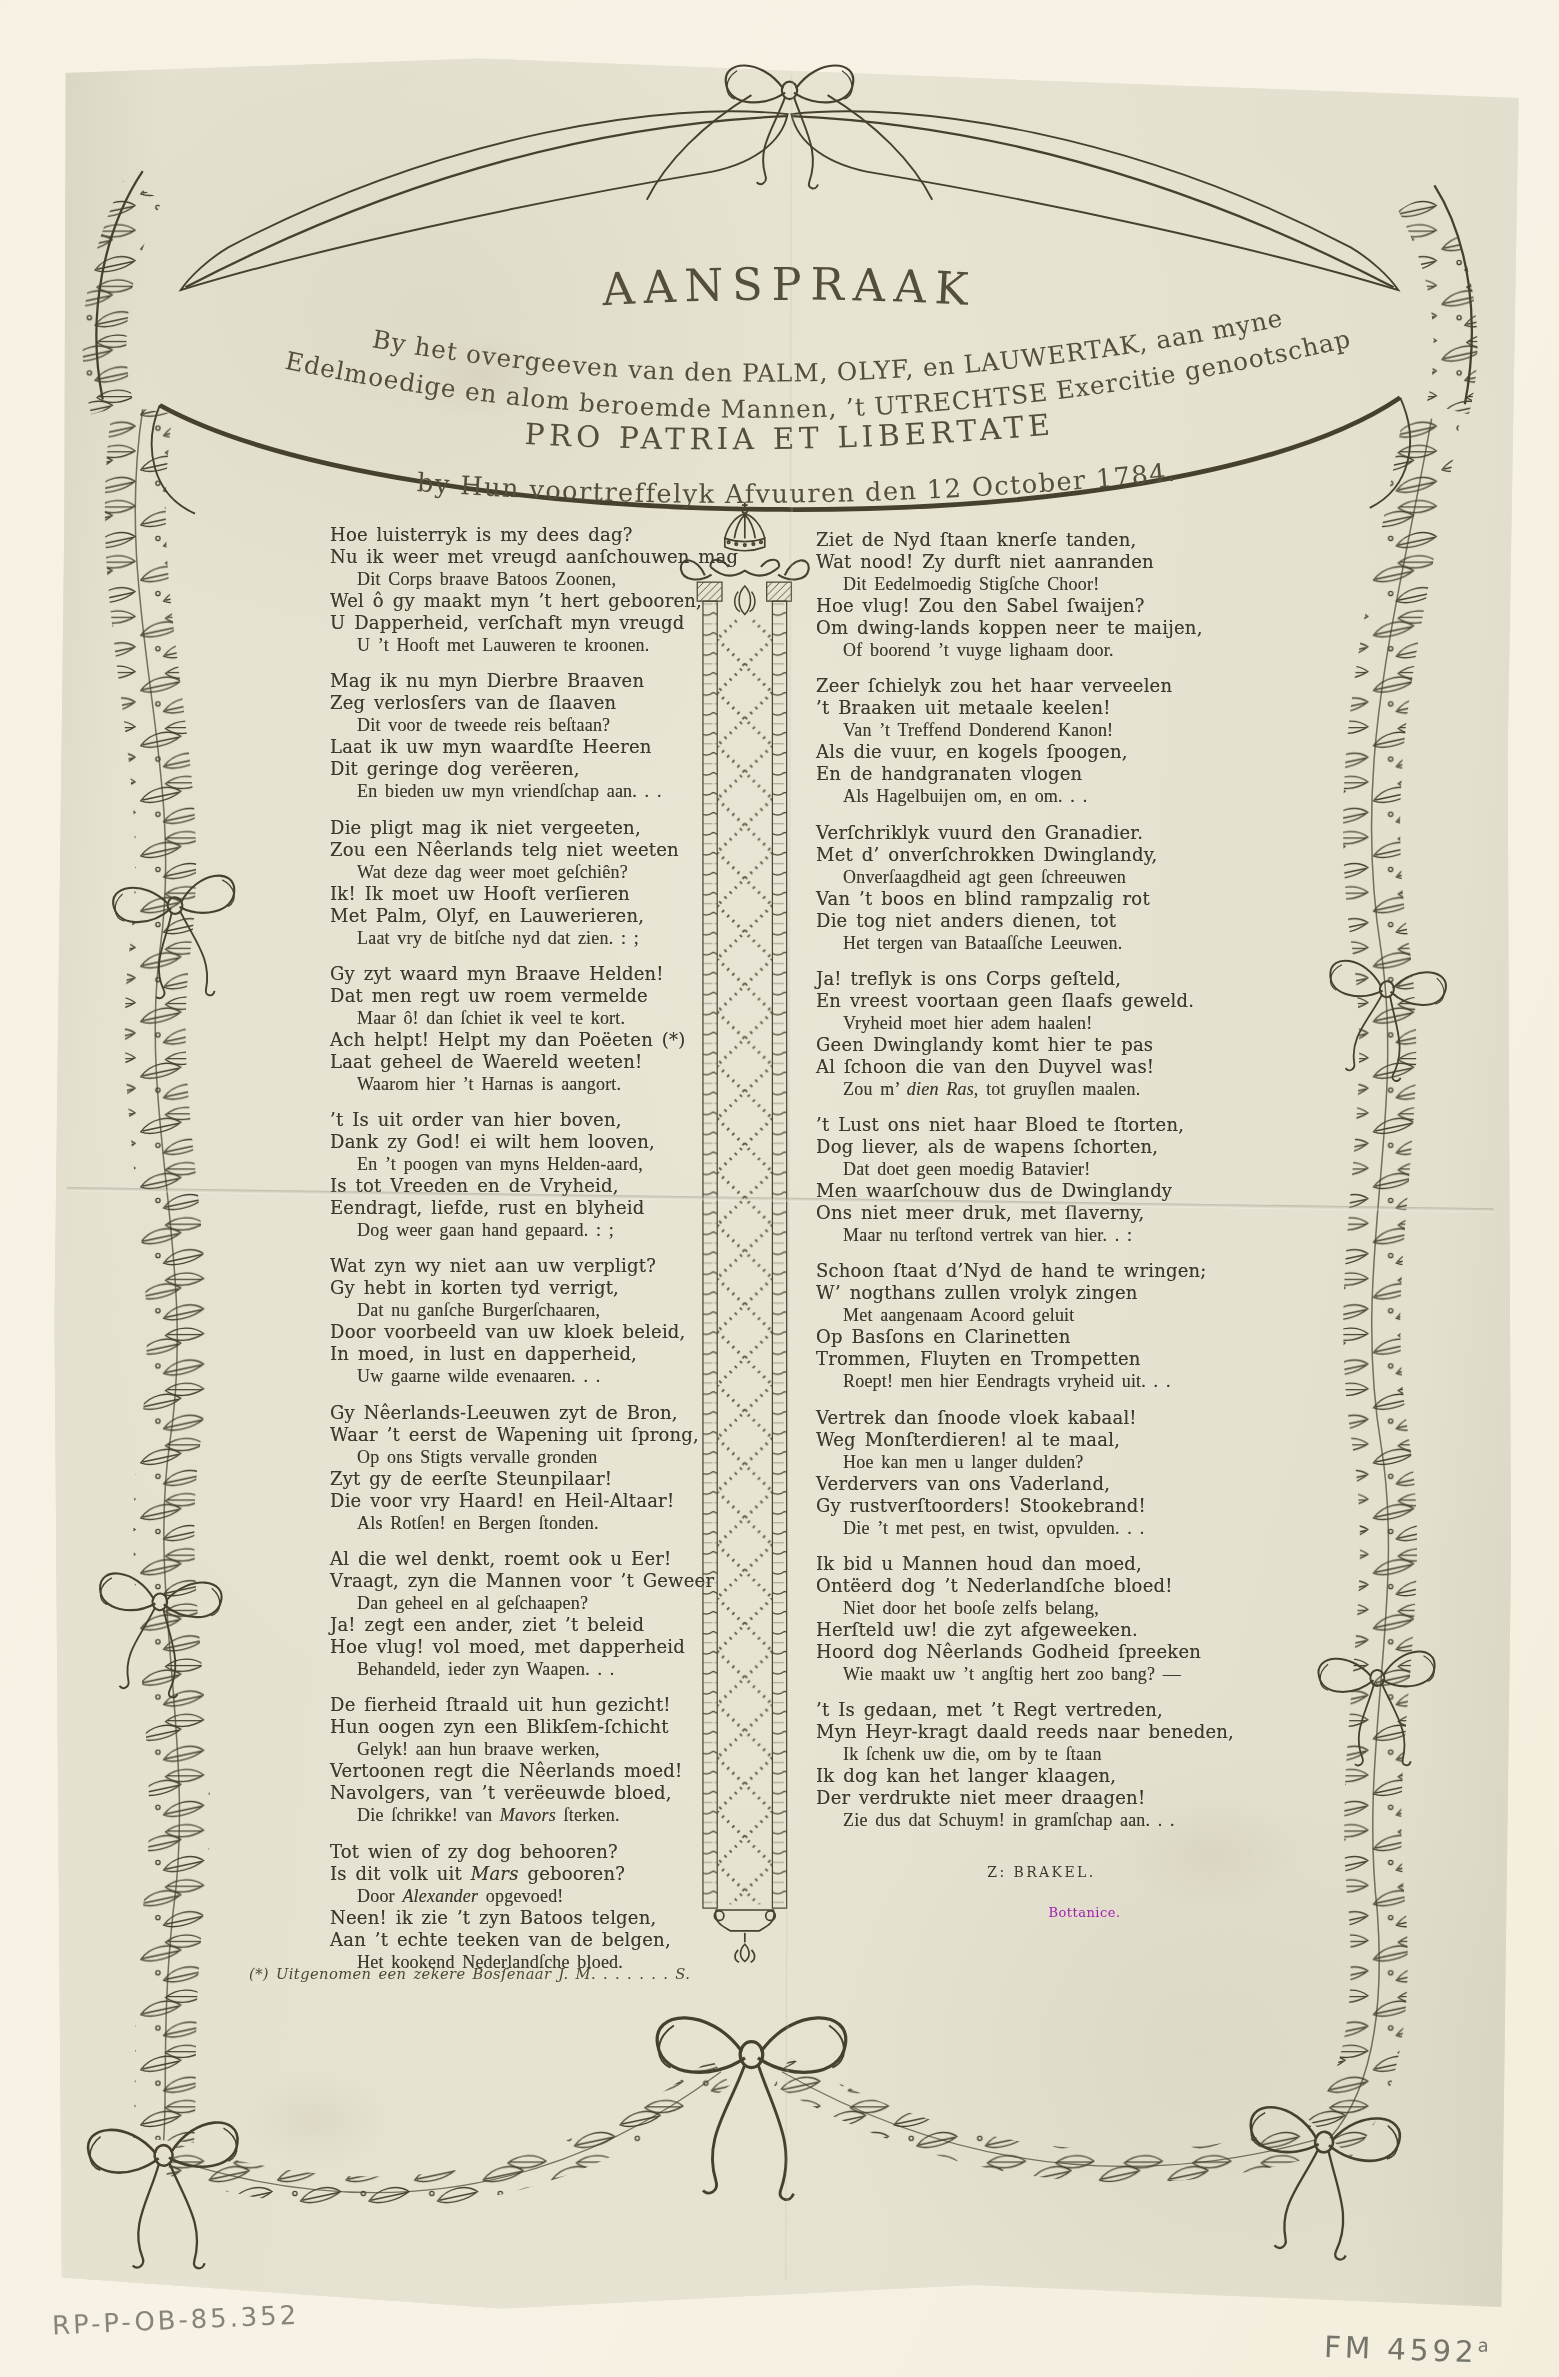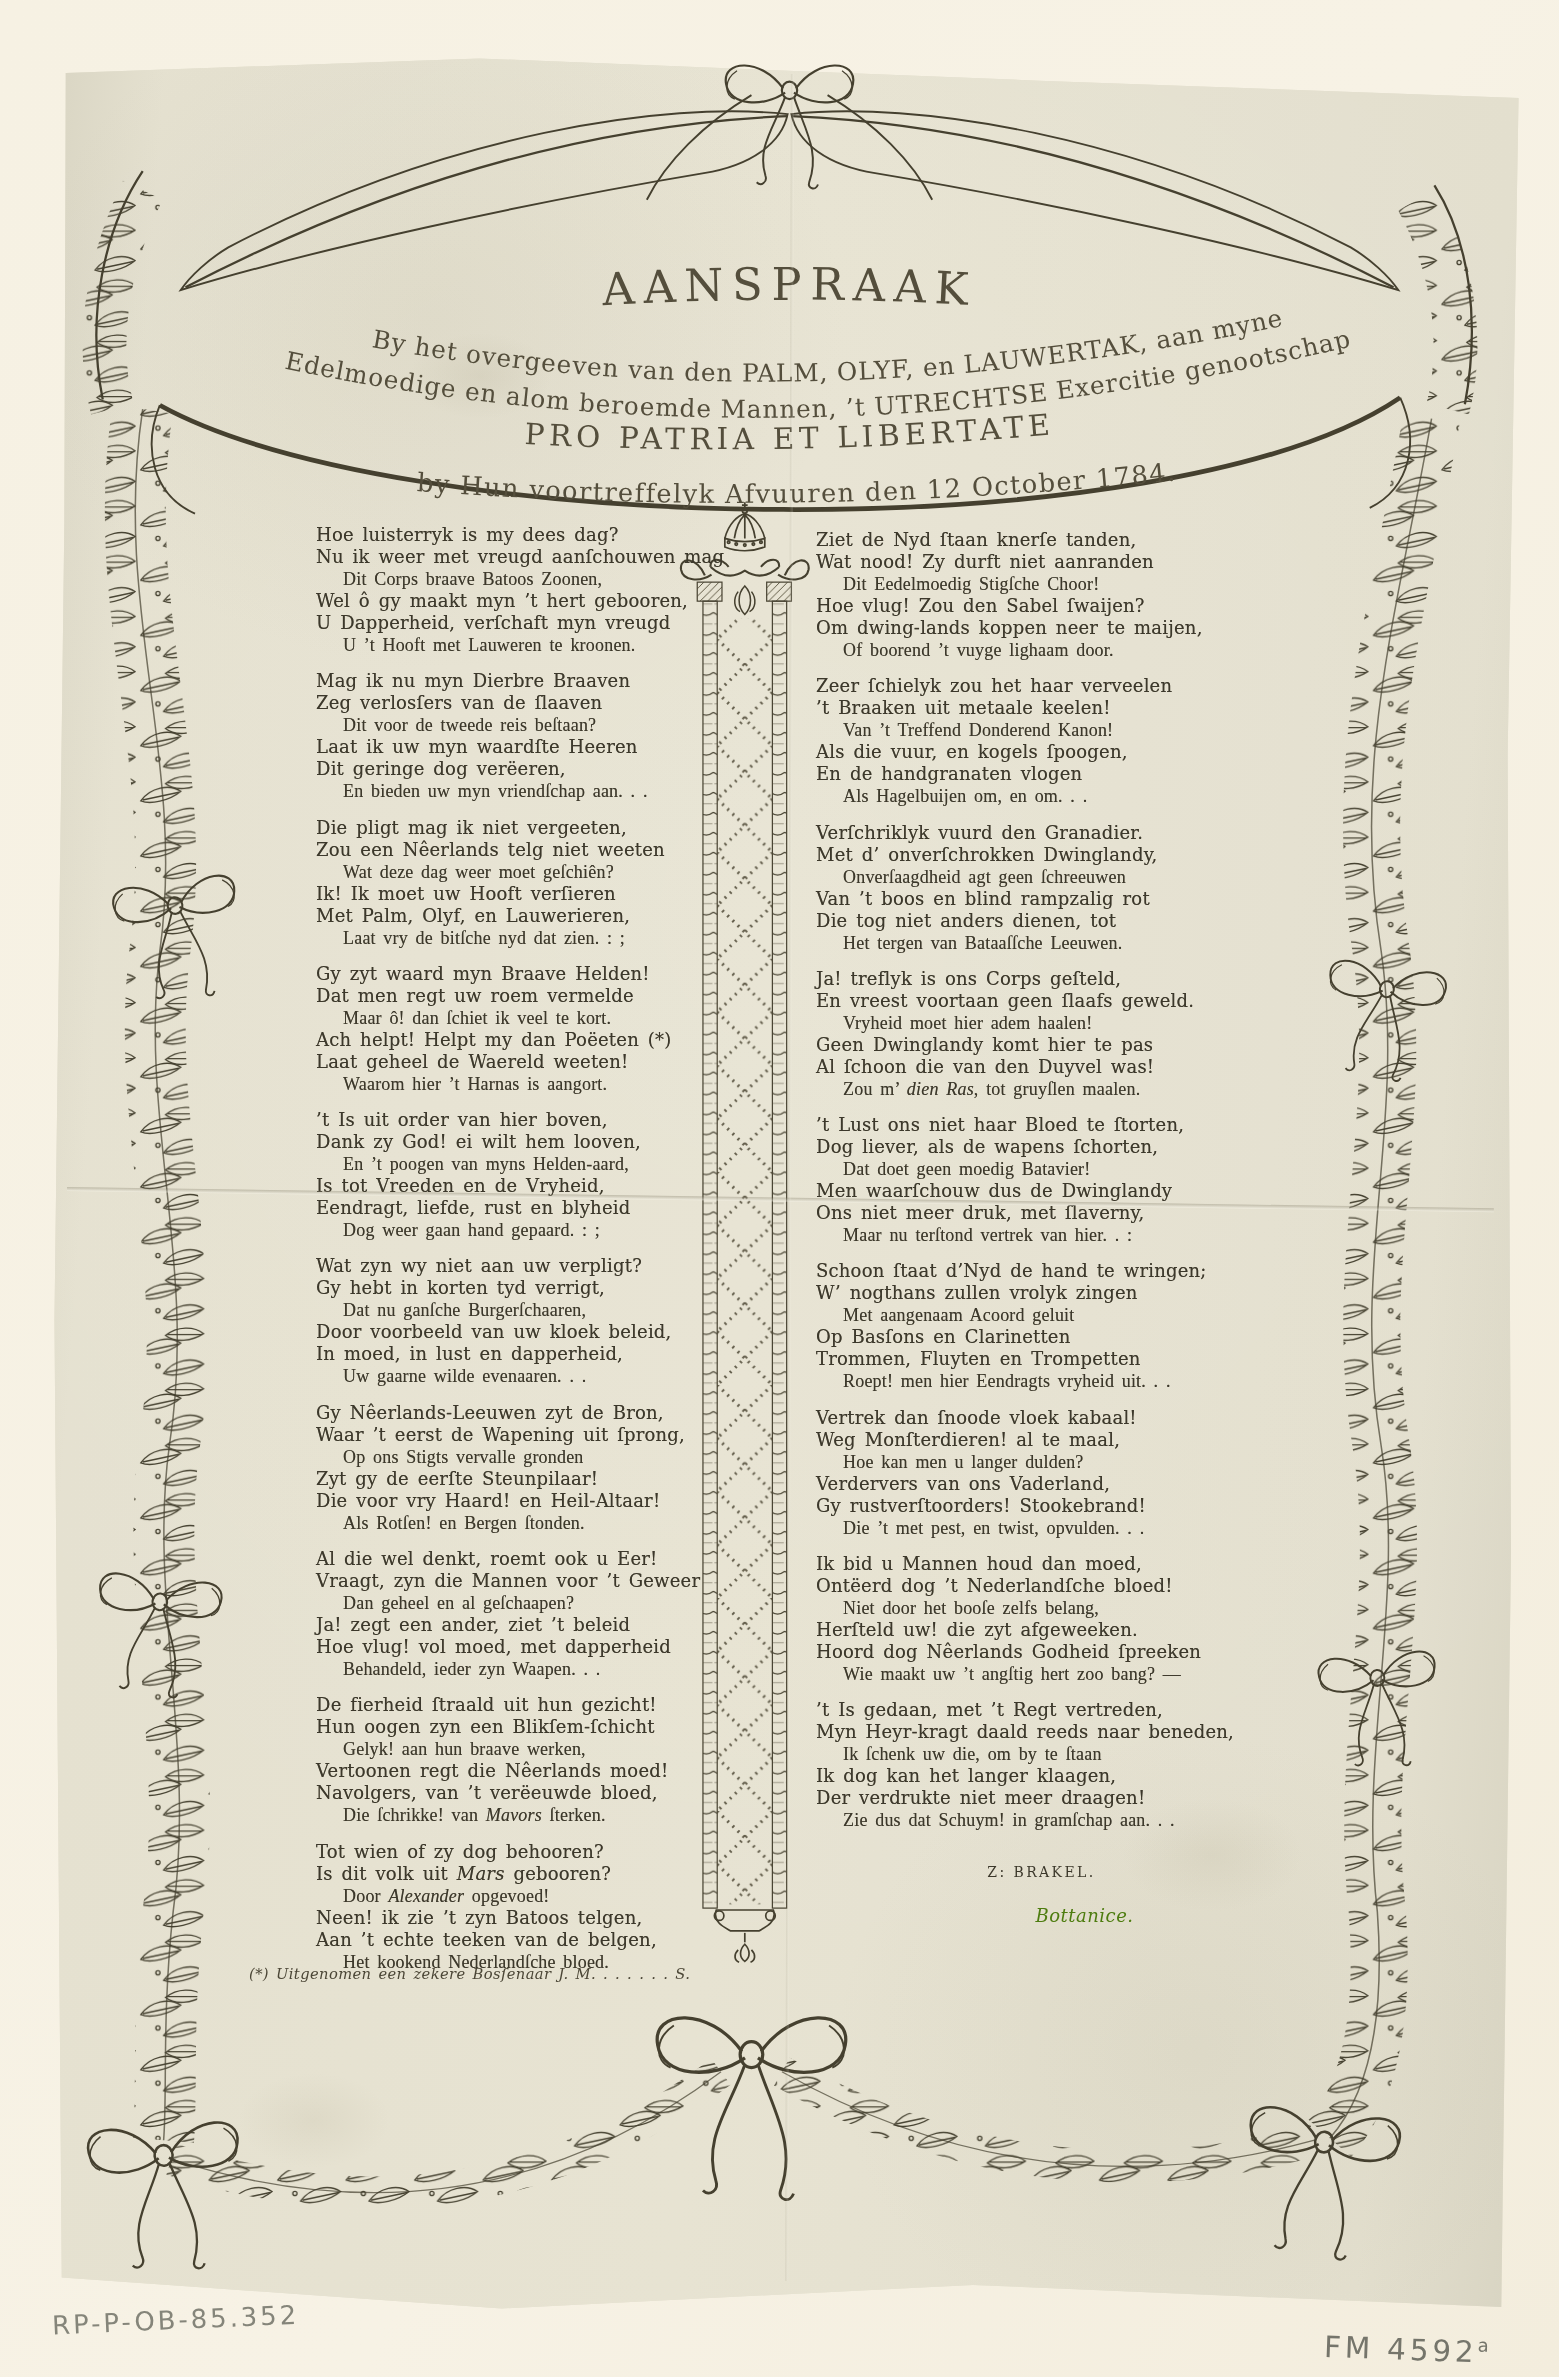--- a/index.html
+++ b/index.html
@@ -46,36 +46,36 @@
   svg.orn .ink{stroke:#45402f;fill:none;}
   svg.orn text{fill:#544e3c;}
   .title-main{font-size:47px;letter-spacing:9px;fill:#5a5441;}
   .title-sub{font-size:26px;letter-spacing:1px;fill:#4e4837;}
   .title-latin{font-size:31px;letter-spacing:5px;fill:#4e4837;}
   .title-date{font-size:27px;letter-spacing:1.5px;fill:#4e4837;}
 
   
   .col{position:absolute;z-index:5;color:#3c382b;font-size:18px;line-height:22px;
        word-spacing:2.9px;letter-spacing:0.2px;text-shadow:0 0 0.5px rgba(62,56,40,.55);}
-  .col-left{left:316px;top:524px;width:371px;}
+  .col-left{left:330px;top:524px;width:371px;}
   .col-right{left:816px;top:529px;width:423px;}
   .stanza{margin-bottom:14.3px;}
   .line{white-space:nowrap;}
   .line.indent{padding-left:27px;font-family:Liberation Serif, serif;}
   .footnote{
     position:absolute;left:249px;top:1965px;z-index:5;color:#4b4636;
     font-size:14.7px;font-style:italic;letter-spacing:0.4px;word-spacing:1.9px;text-align:center;
   }
   .signature{
     position:absolute;left:937px;top:1864px;width:209px;z-index:5;color:#3c382b;
     font-size:14px;letter-spacing:2.4px;text-align:center;
   }
   .signature-sub{
-    position:absolute;left:1032px;top:1905px;width:105px;z-index:5;color:#4d7c0f;
-    font-size:18px;font-style:italic;text-align:center;letter-spacing:0.5px;
+    position:absolute;left:1032px;top:1905px;width:105px;z-index:5;color:#a21caf;
+    font-size:13px;text-align:center;letter-spacing:0.5px;
   }
 
   
   .pencil{position:absolute;z-index:8;color:#85857a;font-family:"DejaVu Sans",sans-serif;}
   .cat-left{left:52px;top:2305px;font-size:26px;letter-spacing:2.9px;transform:rotate(-2.5deg);}
   .cat-right{left:1324px;top:2332px;font-size:29.5px;letter-spacing:3.8px;color:#75756b;transform:rotate(2deg);}
   .cat-right sup{font-size:18px;}
 </style>
 </head>
 <body>

